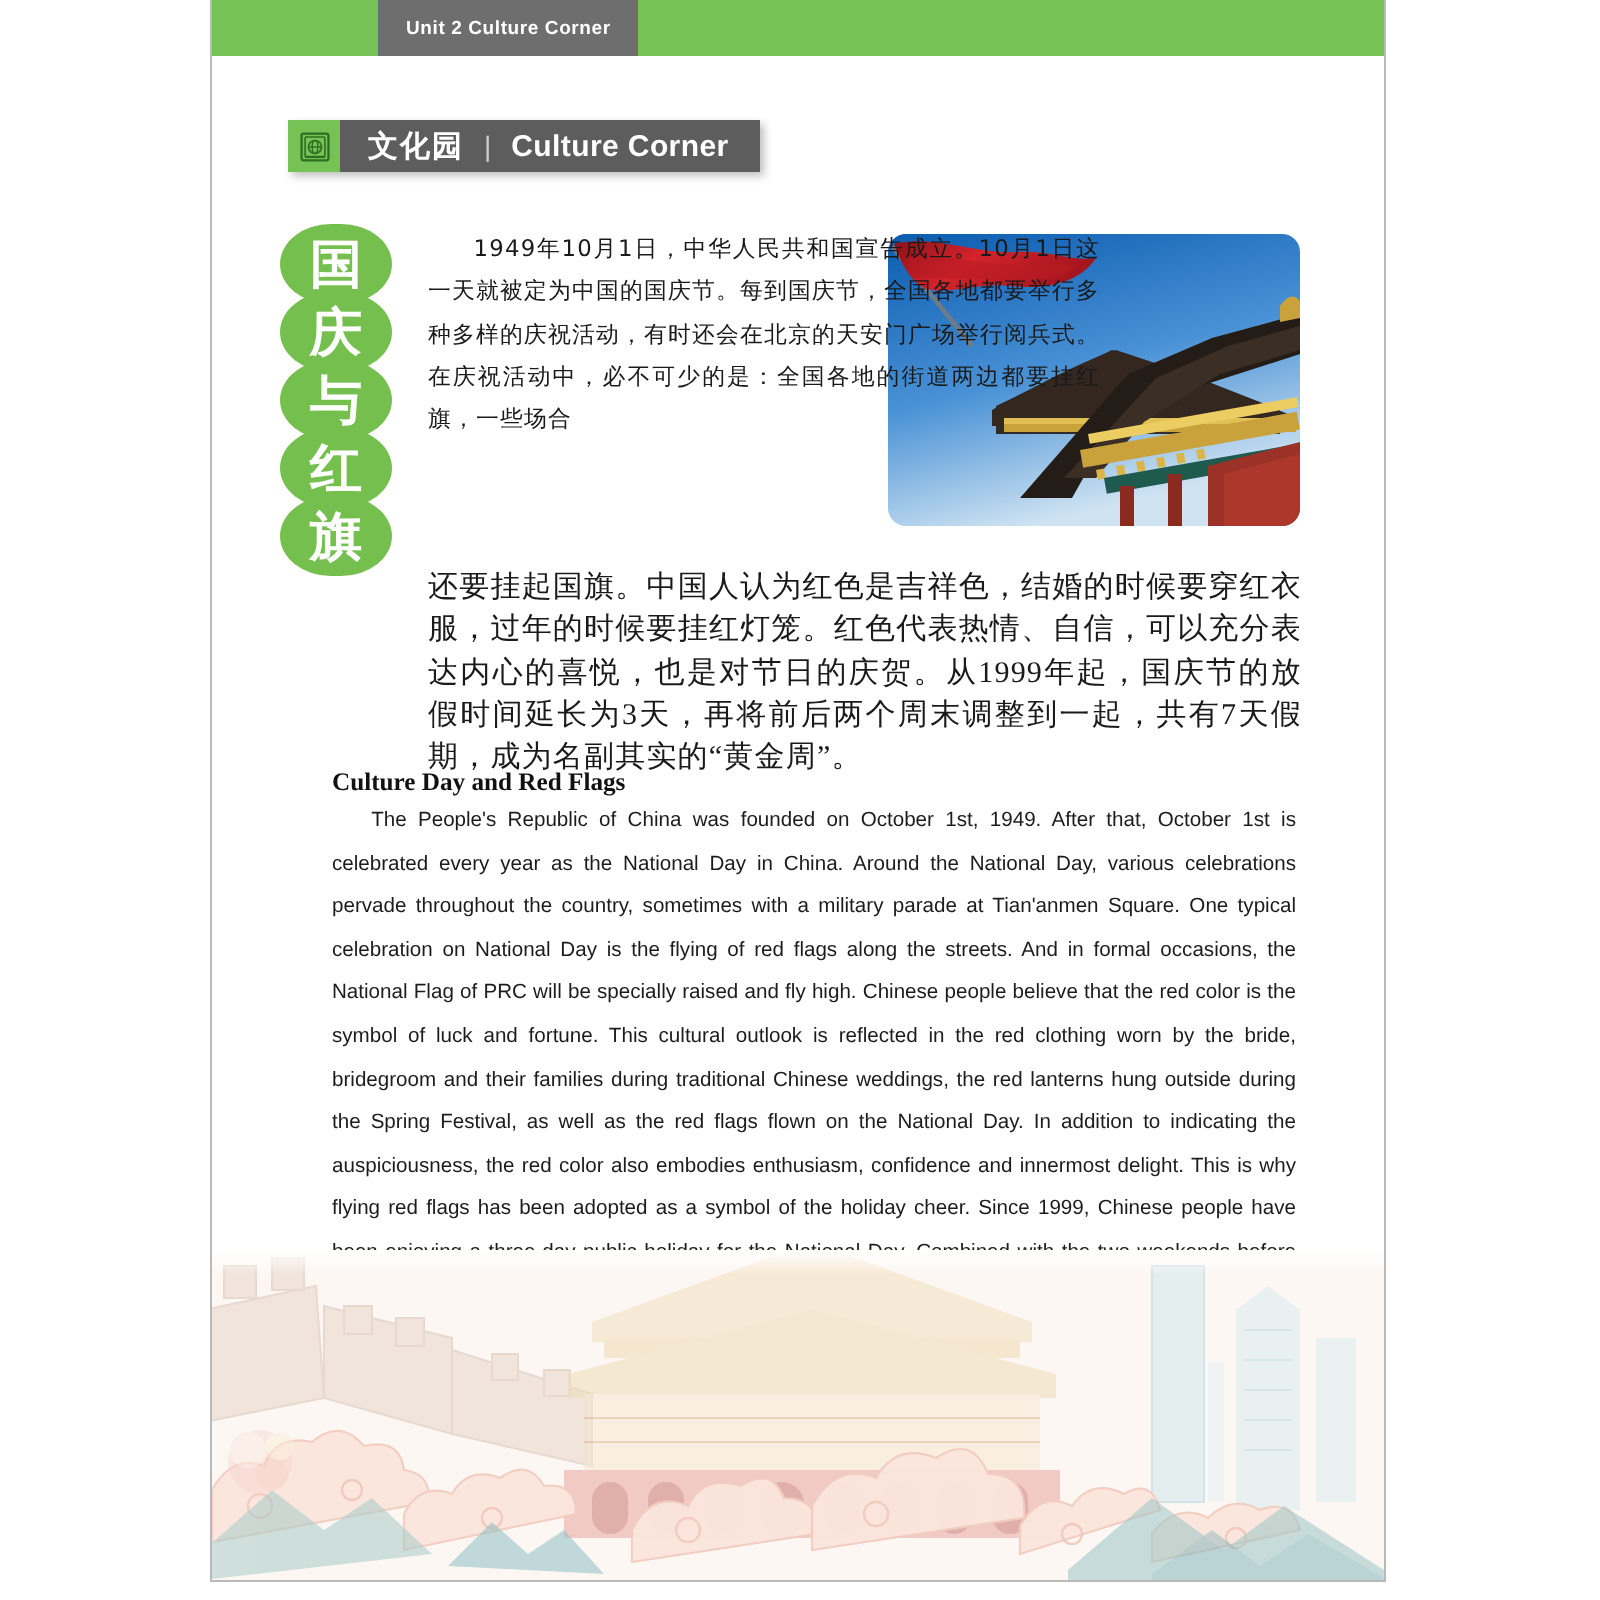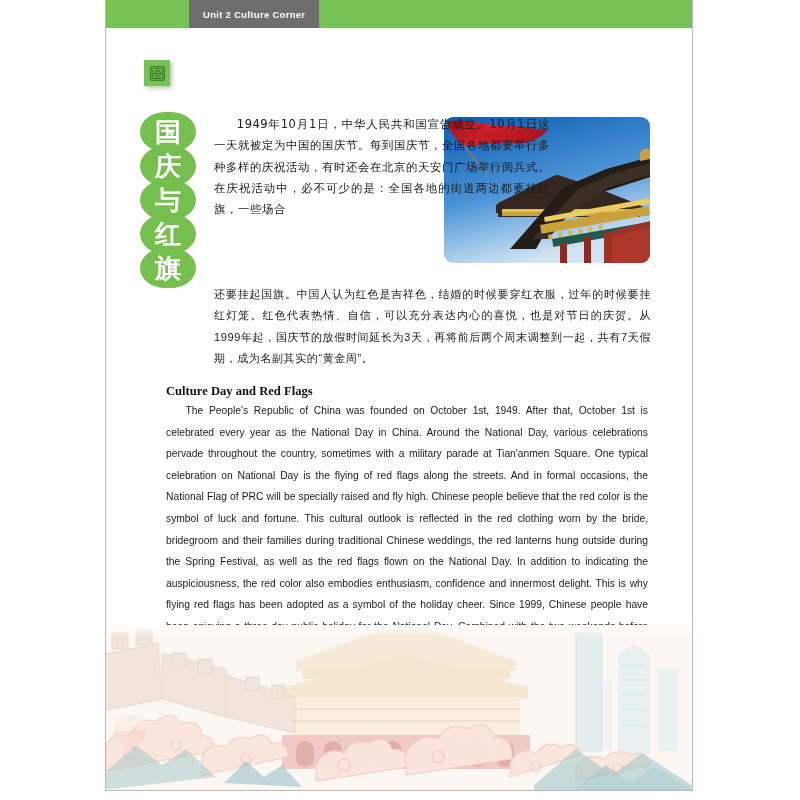--- a/index.html
+++ b/index.html
@@ -73,22 +73,22 @@
   .cn-block{
     position:absolute;left:108px;top:114px;width:336px;
     font-family:"DejaVu Sans", sans-serif;
     font-size:11.4px;line-height:21.3px;color:#1a1a1a;
     text-align:justify;text-justify:inter-ideograph;
     letter-spacing:.6px;
     text-indent:2em;
   }
   .cn-block2{
     position:absolute;left:108px;top:284px;width:437px;
-    font-family:Liberation Sans, sans-serif;
-    font-size:11px;line-height:21.3px;color:#1a1a1a;
+    font-family:Liberation Serif, serif;
+    font-size:15px;line-height:21.3px;color:#1a1a1a;
     text-align:justify;text-justify:inter-ideograph;
     letter-spacing:.6px;
   }
   
   .en-head{
     position:absolute;left:60px;top:384px;width:480px;
     font-family:"Liberation Serif", serif;
     font-size:12.6px;font-weight:bold;color:#111;
   }
   .en-para{
@@ -129,20 +129,25 @@
   <div class="section-header">
     <div class="sh-icon">
       <svg width="17" height="17" viewBox="0 0 24 24" aria-hidden="true">
         <rect x="2.5" y="2.5" width="19" height="19" rx="1.5" fill="none" stroke="#2f6d22" stroke-width="1.6"></rect>
         <rect x="5" y="5" width="14" height="14" rx="1" fill="none" stroke="#2f6d22" stroke-width="1.1"></rect>
         <circle cx="12" cy="12" r="4.6" fill="none" stroke="#2f6d22" stroke-width="1.2"></circle>
         <ellipse cx="12" cy="12" rx="2" ry="4.6" fill="none" stroke="#2f6d22" stroke-width="1"></ellipse>
         <line x1="7.4" y1="12" x2="16.6" y2="12" stroke="#2f6d22" stroke-width="1"></line>
         <line x1="5" y1="19" x2="19" y2="19" stroke="#2f6d22" stroke-width="1.6"></line>
       </svg>
+    </div>
+    <div class="sh-body">
+      <span class="sh-cn">文化园</span>
+      <span class="sh-div">|</span>
+      <span class="sh-en">Culture Corner</span>
     </div>
   </div>
 
   <div class="badge-title">
     <div class="badge">国</div>
     <div class="badge">庆</div>
     <div class="badge">与</div>
     <div class="badge">红</div>
     <div class="badge">旗</div>
   </div>

